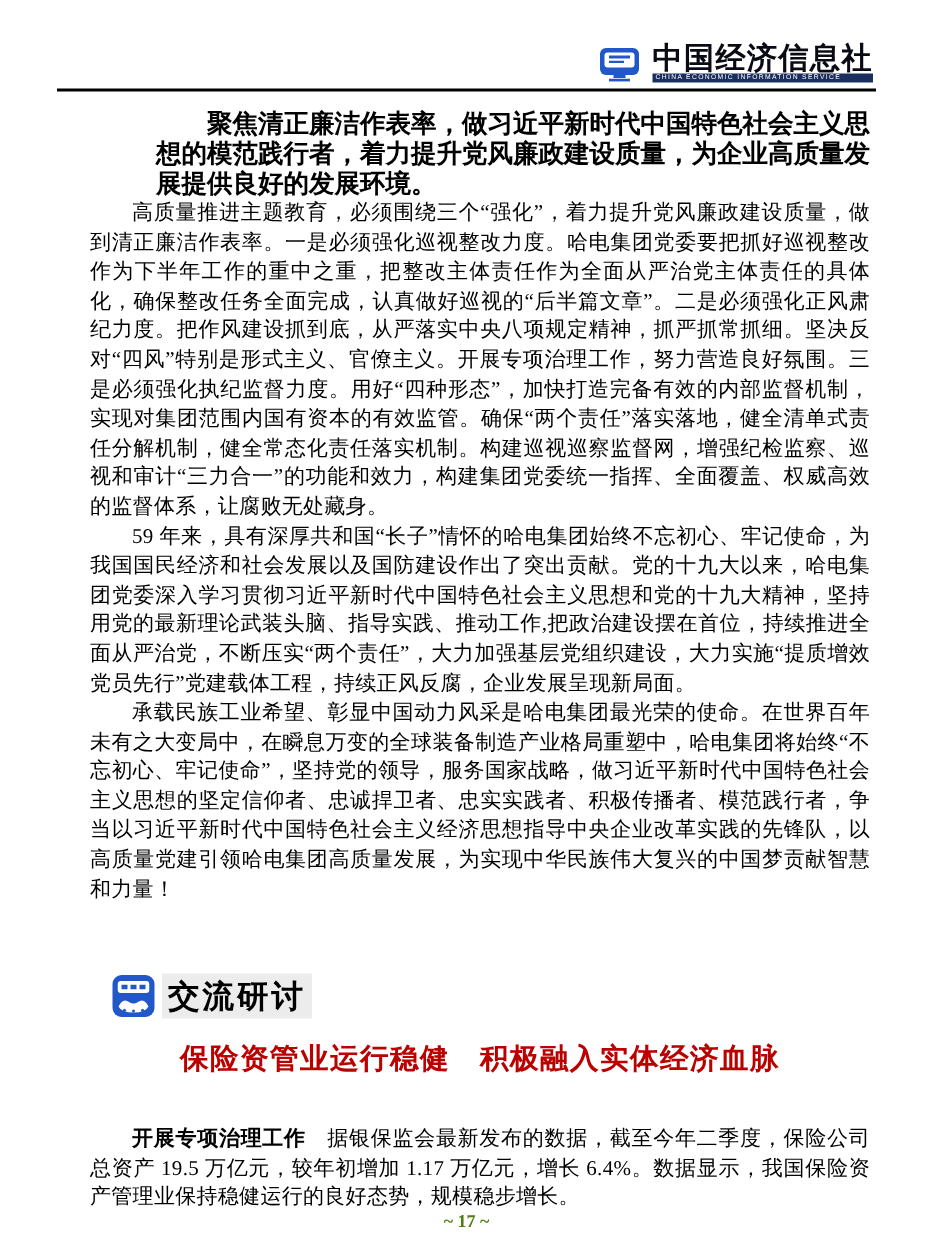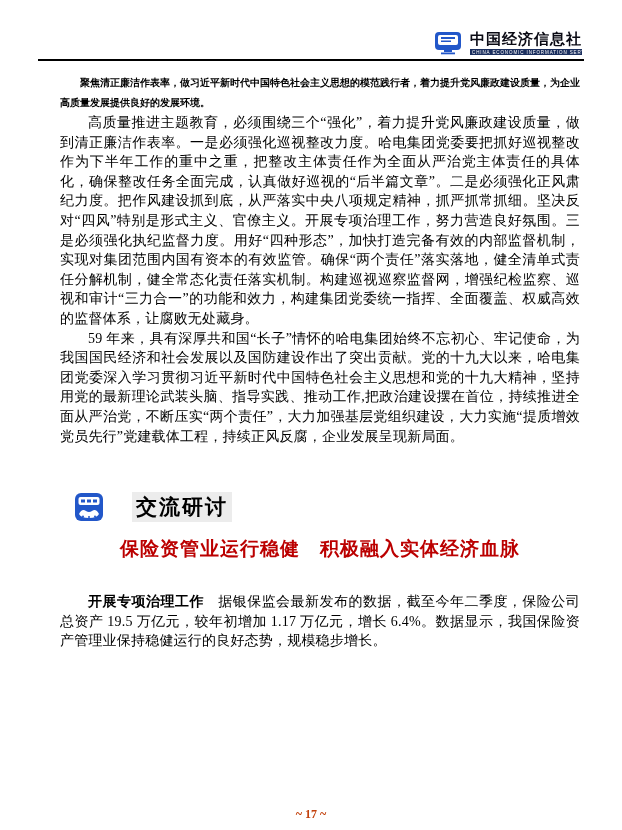--- a/index.html
+++ b/index.html
@@ -14,21 +14,21 @@
     overflow:hidden;
   }
   
   .header { padding:30px 40px 0 40px; }
   .logo-row { display:flex; justify-content:flex-end; align-items:flex-start; }
   .logo { display:flex; align-items:flex-start; gap:6px; }
   .logo-icon-box { width:32px; height:24px; margin-top:1px; }
   .logo-text-wrap { display:flex; flex-direction:column; }
   .logo-text {
     font-family:"Liberation Sans","DejaVu Sans",sans-serif;
-    font-weight:bold; font-size:15px; letter-spacing:1px; color:#0a0a14;
+    font-weight:bold; font-size:20px; letter-spacing:1px; color:#0a0a14;
     line-height:18px;
   }
   .logo-bar {
     margin-top:1px; height:6px; width:100%;
     background:#1b2f5e;
     position:relative; overflow:hidden;
   }
   .logo-bar-en {
     position:absolute; top:0; left:2px; right:0;
     font-family:"Liberation Sans",sans-serif;
@@ -42,29 +42,30 @@
   p.body-para {
     font-size:14px;
     line-height:19.6px;
     letter-spacing:0.2px;
     text-align:justify;
     text-indent:2em;
   }
   p.bold-para {
     font-family:"Liberation Sans","DejaVu Sans",sans-serif;
     font-weight:bold;
-    font-size:10px;
+    font-size:17px;
     line-height:20px;
     text-align:justify;
     text-indent:2em;
+    margin-left:44px;
   }
 
   
   .section-heading {
-    display:flex; align-items:center; gap:28px;
+    display:flex; align-items:center; gap:4px;
     margin:46px 0 0 14px;
   }
   .section-icon-box { width:30px; height:30px; flex:0 0 auto; }
   .section-title {
     font-family:"Liberation Sans","DejaVu Sans",sans-serif;
     font-weight:bold; font-size:21px; letter-spacing:2px;
     background:#ececec; padding:1px 4px;
   }
 
   
@@ -82,21 +83,21 @@
     font-family:"Liberation Sans","DejaVu Sans",sans-serif;
     font-weight:bold;
   }
   .lead-gap { display:inline-block; width:1em; }
 
   
   .footer {
     position:absolute; left:0; right:0; bottom:8px;
     text-align:center;
     font-family:"Liberation Serif",serif;
-    font-weight:bold; font-size:12px; color:#c2410c;
+    font-weight:bold; font-size:12px; color:#4d7c0f;
   }
 </style>
 </head>
 <body>
 
 <div class="page">
 
   <div class="header">
     <div class="logo-row">
       <div class="logo">
@@ -118,20 +119,21 @@
         </div>
       </div>
     </div>
   </div>
   <div class="header-rule"></div>
 
   <div class="content">
     <p class="bold-para">聚焦清正廉洁作表率，做习近平新时代中国特色社会主义思想的模范践行者，着力提升党风廉政建设质量，为企业高质量发展提供良好的发展环境。</p>
     <p class="body-para">高质量推进主题教育，必须围绕三个“强化”，着力提升党风廉政建设质量，做到清正廉洁作表率。一是必须强化巡视整改力度。哈电集团党委要把抓好巡视整改作为下半年工作的重中之重，把整改主体责任作为全面从严治党主体责任的具体化，确保整改任务全面完成，认真做好巡视的“后半篇文章”。二是必须强化正风肃纪力度。把作风建设抓到底，从严落实中央八项规定精神，抓严抓常抓细。坚决反对“四风”特别是形式主义、官僚主义。开展专项治理工作，努力营造良好氛围。三是必须强化执纪监督力度。用好“四种形态”，加快打造完备有效的内部监督机制，实现对集团范围内国有资本的有效监管。确保“两个责任”落实落地，健全清单式责任分解机制，健全常态化责任落实机制。构建巡视巡察监督网，增强纪检监察、巡视和审计“三力合一”的功能和效力，构建集团党委统一指挥、全面覆盖、权威高效的监督体系，让腐败无处藏身。</p>
     <p class="body-para">59 年来，具有深厚共和国“长子”情怀的哈电集团始终不忘初心、牢记使命，为我国国民经济和社会发展以及国防建设作出了突出贡献。党的十九大以来，哈电集团党委深入学习贯彻习近平新时代中国特色社会主义思想和党的十九大精神，坚持用党的最新理论武装头脑、指导实践、推动工作,把政治建设摆在首位，持续推进全面从严治党，不断压实“两个责任”，大力加强基层党组织建设，大力实施“提质增效党员先行”党建载体工程，持续正风反腐，企业发展呈现新局面。</p>
+    <p class="body-para">承载民族工业希望、彰显中国动力风采是哈电集团最光荣的使命。在世界百年未有之大变局中，在瞬息万变的全球装备制造产业格局重塑中，哈电集团将始终“不忘初心、牢记使命”，坚持党的领导，服务国家战略，做习近平新时代中国特色社会主义思想的坚定信仰者、忠诚捍卫者、忠实实践者、积极传播者、模范践行者，争当以习近平新时代中国特色社会主义经济思想指导中央企业改革实践的先锋队，以高质量党建引领哈电集团高质量发展，为实现中华民族伟大复兴的中国梦贡献智慧和力量！</p>
 
     <div class="section-heading">
       <span class="section-icon-box">
         <svg width="30" height="30" viewBox="0 0 30 30">
           <rect x="1" y="1" width="28" height="28" rx="6" fill="#2257c9"></rect>
           <rect x="4.5" y="5" width="21" height="8" rx="2" fill="#ffffff"></rect>
           <rect x="7" y="7.5" width="4" height="3" fill="#2257c9"></rect>
           <rect x="13" y="7.5" width="4" height="3" fill="#2257c9"></rect>
           <rect x="19" y="7.5" width="4" height="3" fill="#2257c9"></rect>
           <path d="M5 22 q3 -6 7 -3 q3 2 6 0 q4 -3 7 3 q-2 4 -10 4 q-8 0 -10 -4 z" fill="#ffffff"></path>

